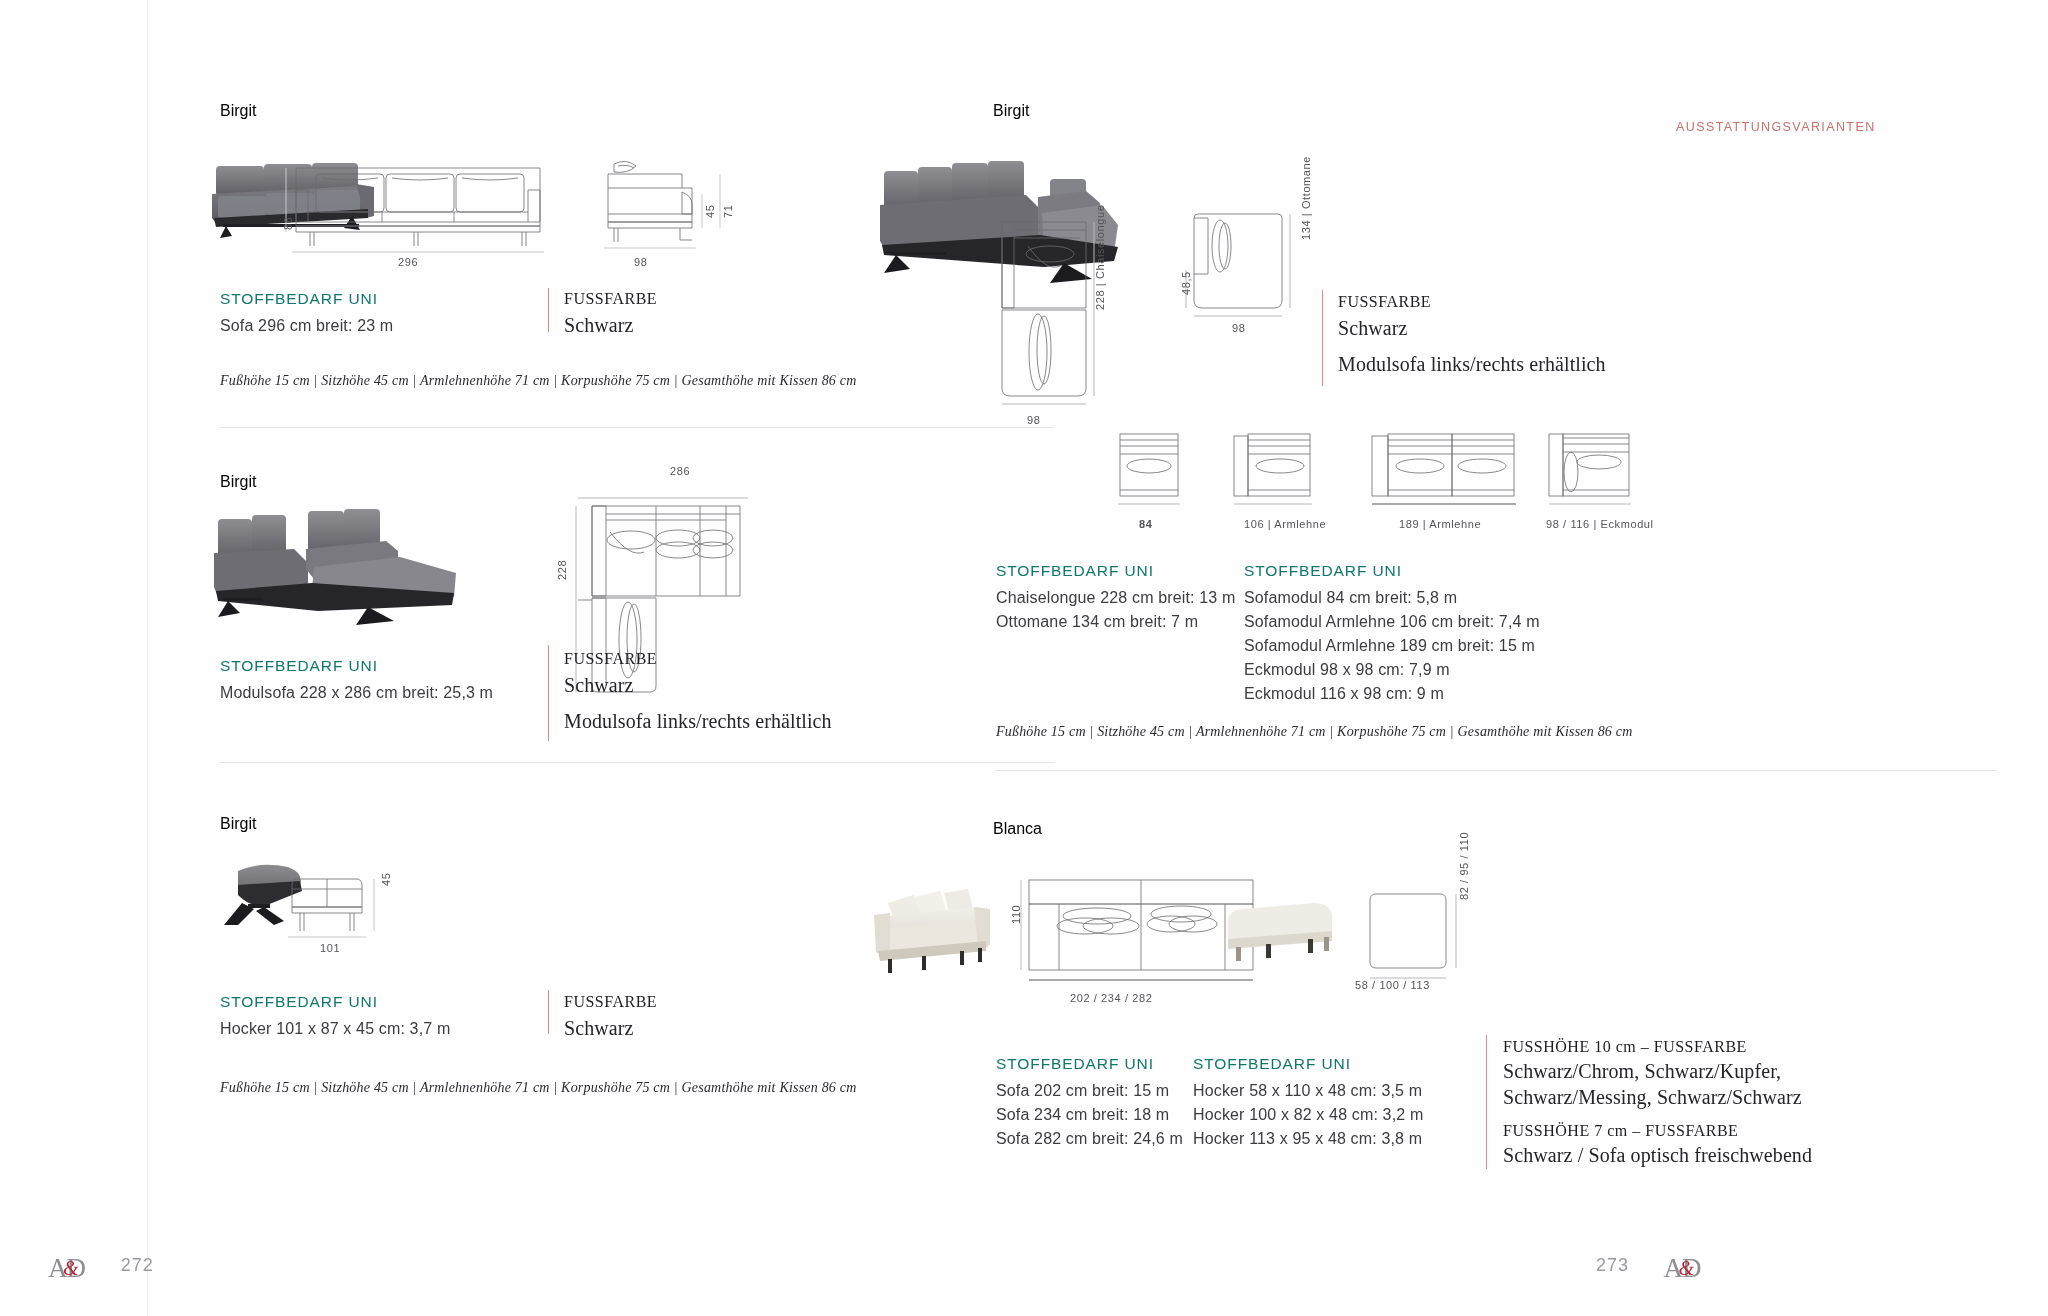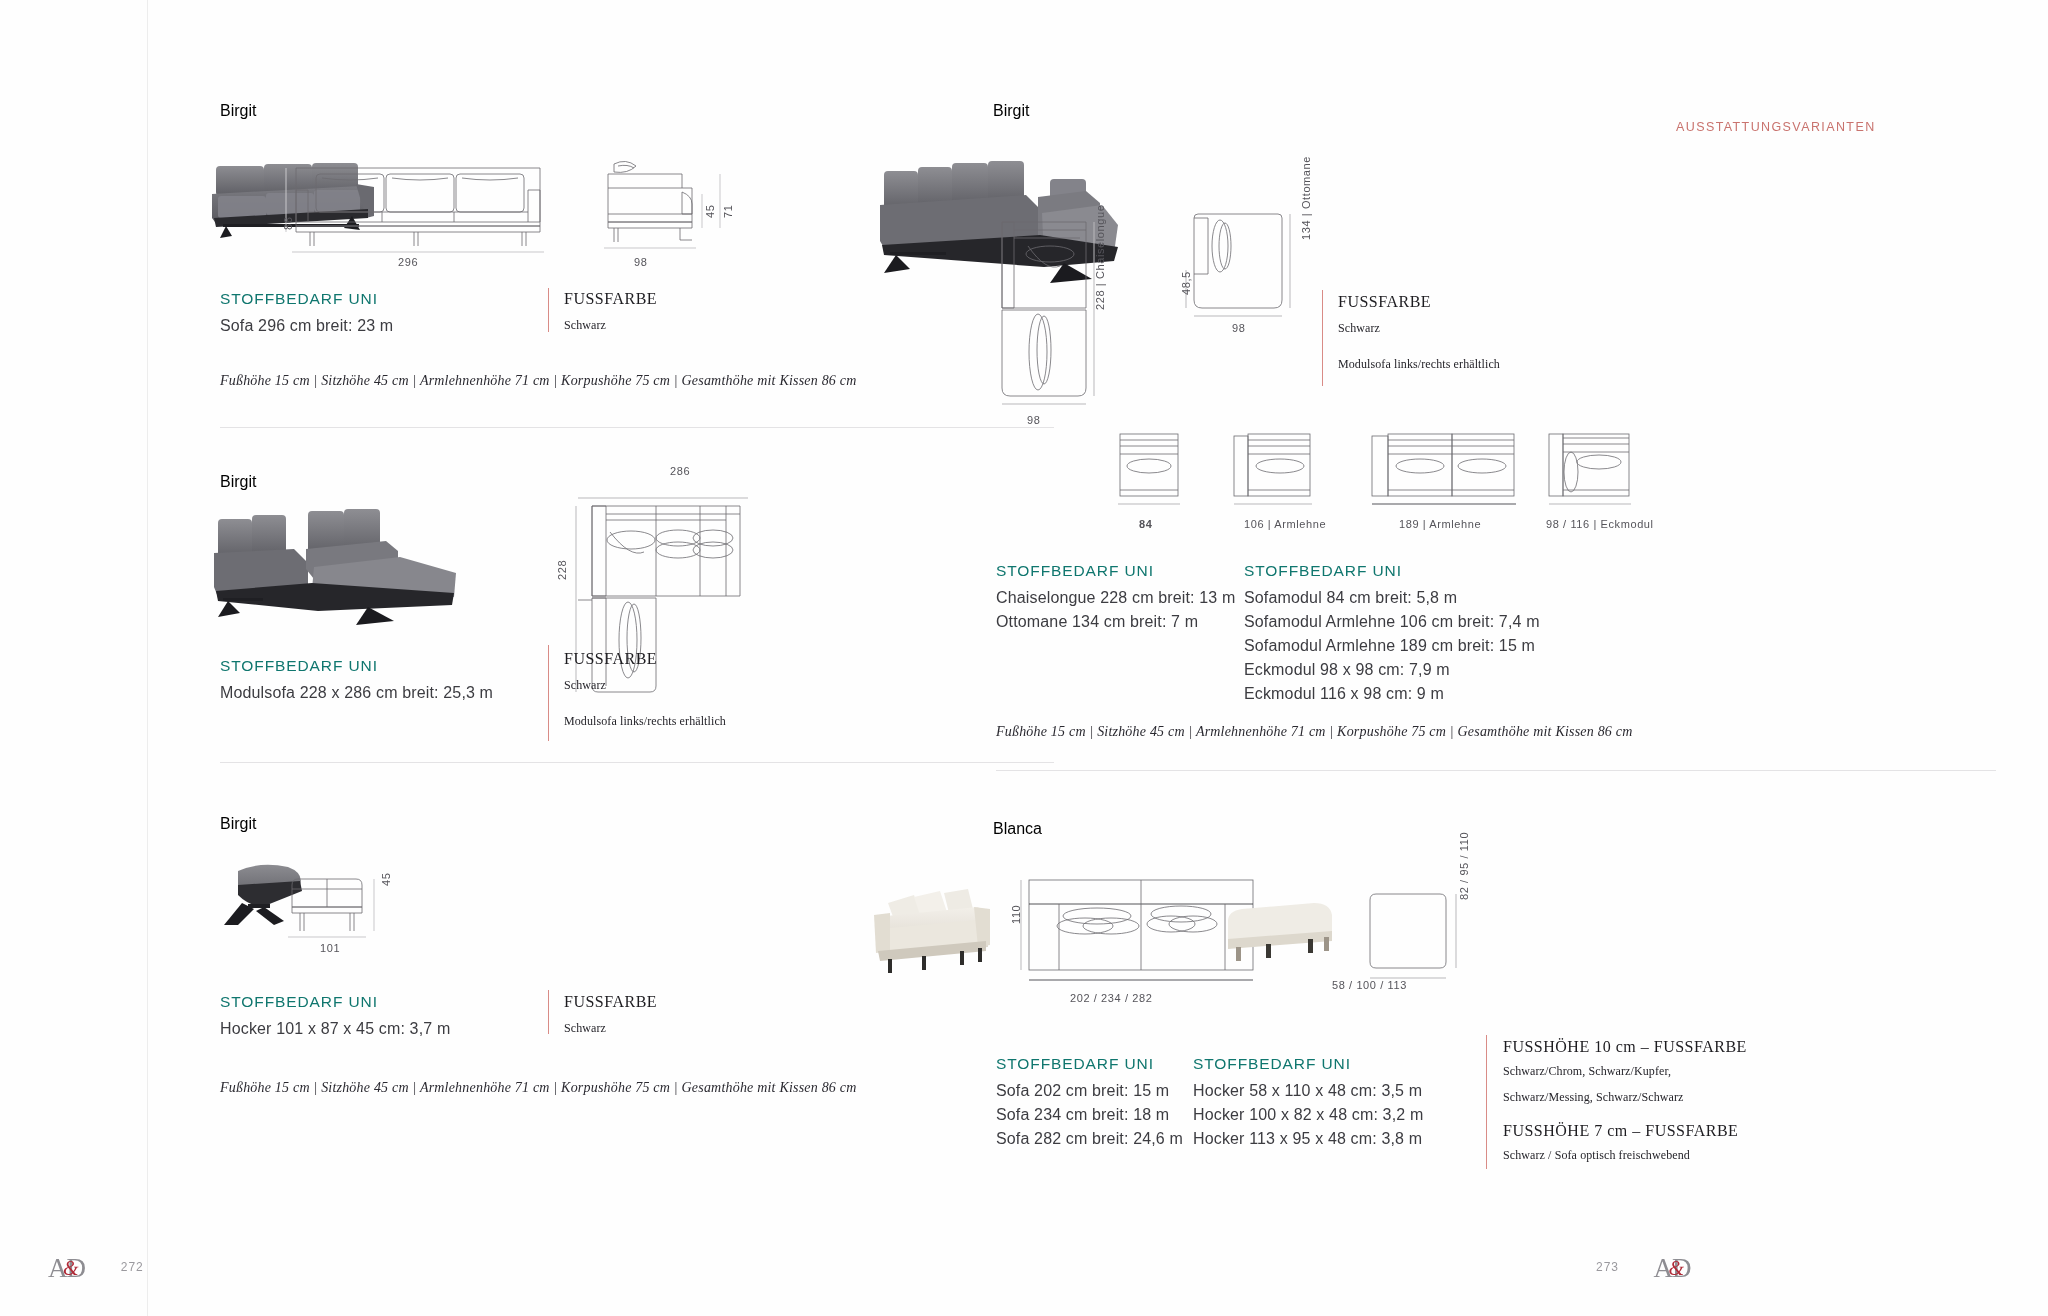--- a/index.html
+++ b/index.html
@@ -27,40 +27,40 @@
   .sect-line {
     font-size: 16px; color: #3c3c41; letter-spacing: 0.15px;
     line-height: 24px; white-space: nowrap;
   }
   .serif-head {
     font-family: "Liberation Serif", serif;
     font-size: 16px; color: #1d1c20; letter-spacing: 0.5px; white-space: nowrap;
   }
   .serif-line {
     font-family: "Liberation Serif", serif;
-    font-size: 12px; color: #25242a; letter-spacing: 0.1px;
+    font-size: 20px; color: #25242a; letter-spacing: 0.1px;
     line-height: 26px; white-space: nowrap;
   }
   .specs {
     font-family: "Liberation Serif", serif;
     font-style: italic; font-size: 14px; color: #2a2930;
     letter-spacing: 0.2px; white-space: nowrap;
   }
   .kicker {
     font-size: 12.5px; color: #c9736e; letter-spacing: 1.4px;
     white-space: nowrap;
   }
   .dim {
     font-size: 11px; color: #55545a; letter-spacing: 0.6px; white-space: nowrap;
   }
   .dim-v {
     font-size: 11px; color: #55545a; letter-spacing: 0.6px;
     white-space: nowrap; transform: rotate(-90deg); transform-origin: left top;
   }
-  .pagenum { font-size: 12px; color: #9a999e; letter-spacing: 1px; }
+  .pagenum { font-size: 18px; color: #9a999e; letter-spacing: 1px; }
 
   .rule { position: absolute; height: 1px; background: #e4e3e5; }
   .vrule { position: absolute; width: 1px; background: #d98b86; }
 
   .abs { position: absolute; }
 
   
   .photo { position: absolute; }
   .photo svg { display: block; }
 
@@ -546,21 +546,21 @@
     <div class="abs" style="left:312px; top:890px;">
       <svg width="130" height="110" viewBox="0 0 130 110">
         <g fill="none" stroke="#6c6b70" stroke-width="0.8">
           <path d="M10 10 Q10 4 16 4 L80 4 Q86 4 86 10 L86 72 Q86 78 80 78 L16 78 Q10 78 10 72 Z"></path>
         </g>
         <line x1="96" y1="4" x2="96" y2="78" stroke="#b9b8bb" stroke-width="1"></line>
         <line x1="10" y1="88" x2="86" y2="88" stroke="#b9b8bb" stroke-width="1"></line>
       </svg>
     </div>
     <div class="abs dim-v" style="left:410px; top:900px;">82 / 95 / 110</div>
-    <div class="abs dim" style="left:284px; top:979px;">58 / 100 / 113</div>
+    <div class="abs dim" style="left:307px; top:979px;">58 / 100 / 113</div>
 
     <div class="abs" style="left:-52px; top:1055px;">
       <div class="sect-head">STOFFBEDARF UNI</div>
       <div class="sect-line" style="margin-top:6px;">Sofa 202 cm breit: 15 m</div>
       <div class="sect-line">Sofa 234 cm breit: 18 m</div>
       <div class="sect-line">Sofa 282 cm breit: 24,6 m</div>
     </div>
 
     <div class="abs" style="left:145px; top:1055px;">
       <div class="sect-head">STOFFBEDARF UNI</div>

